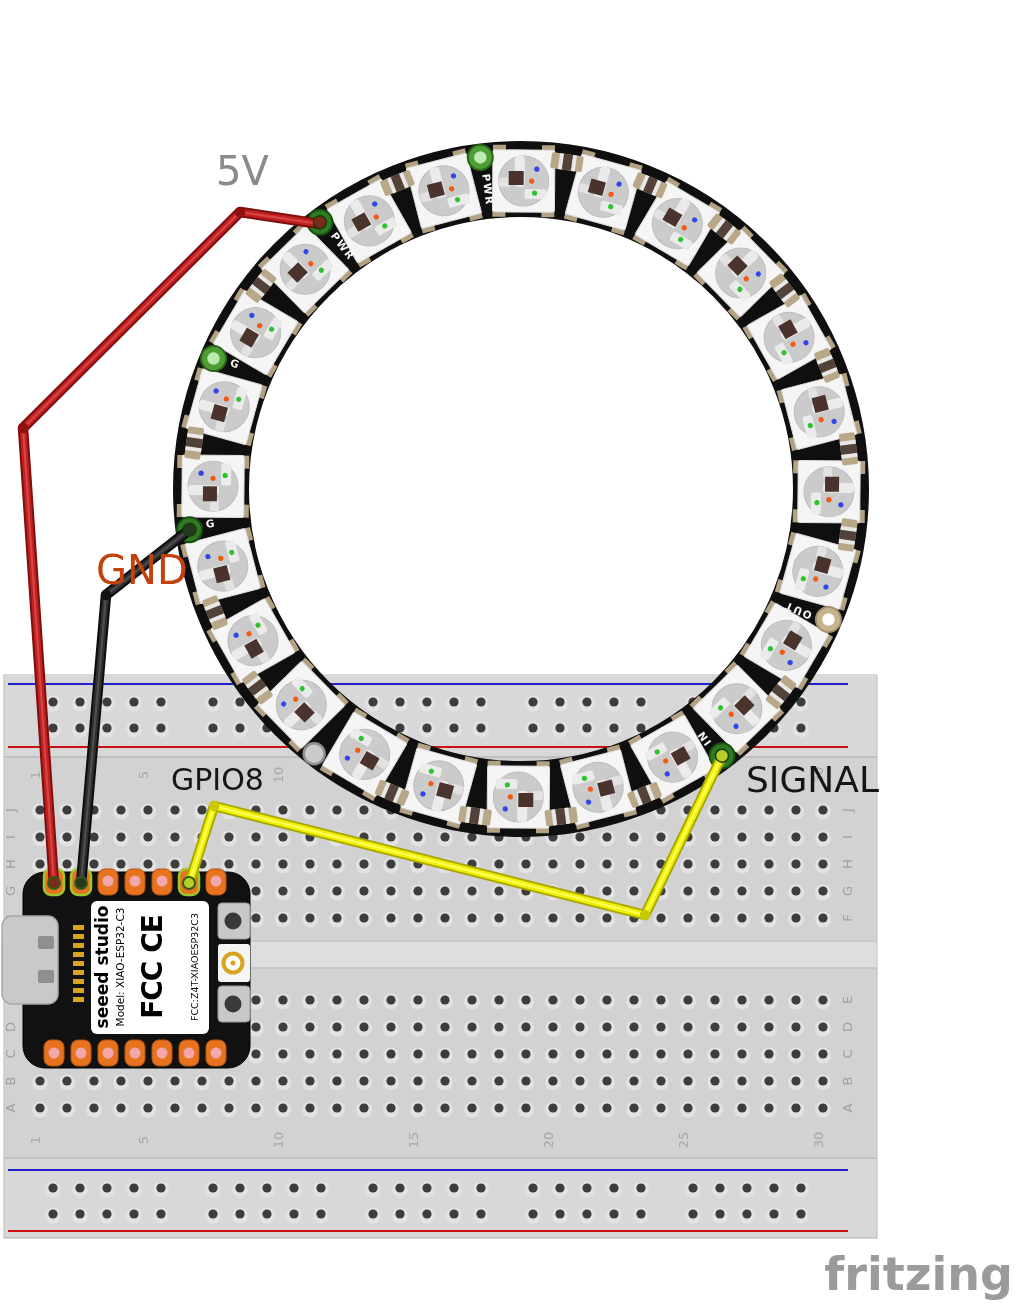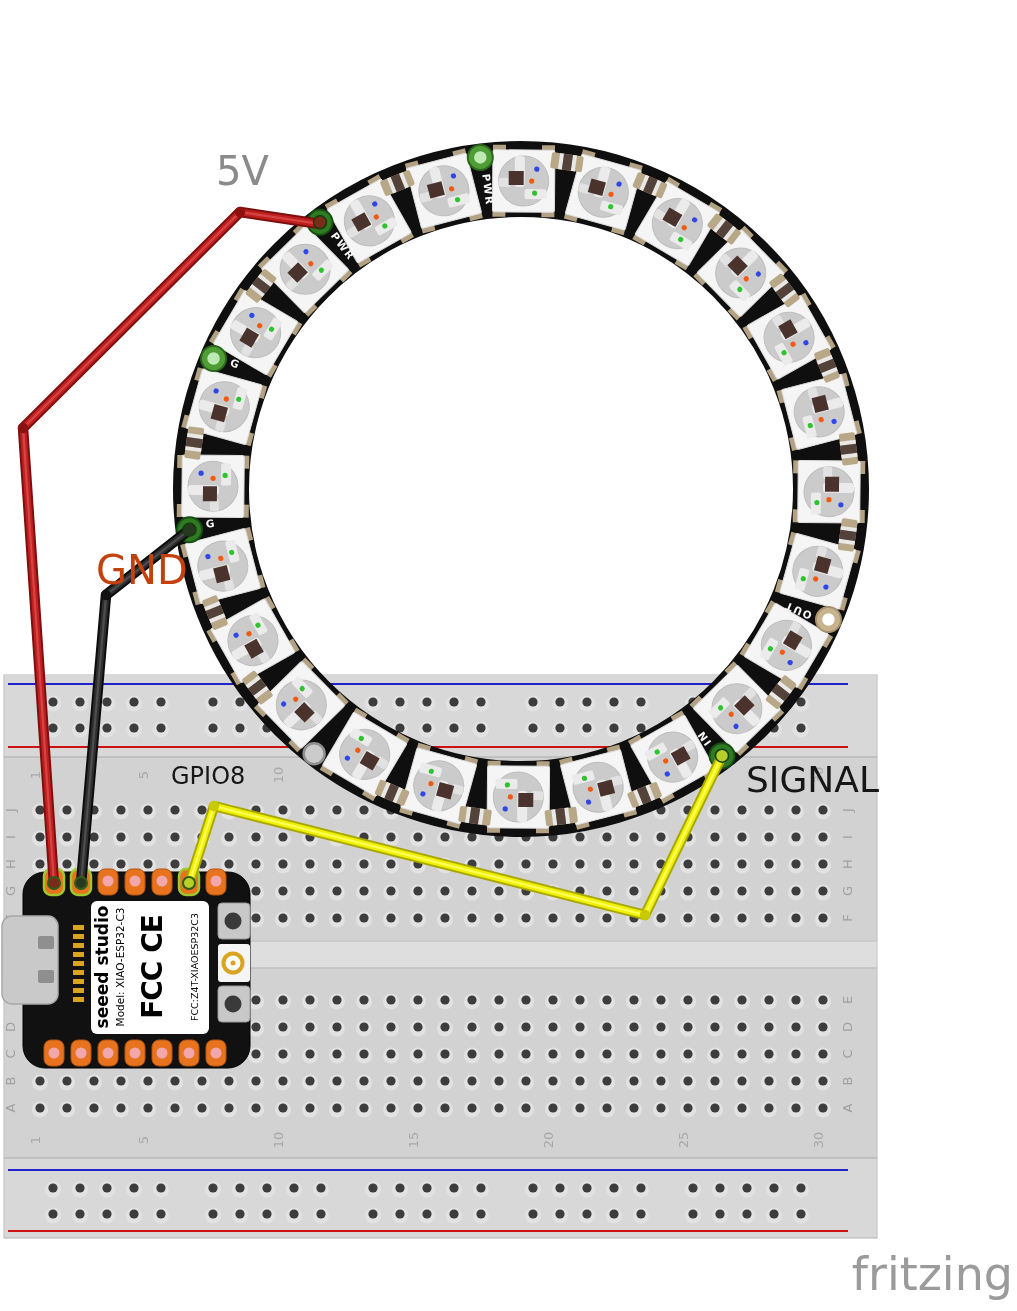--- a/index.html
+++ b/index.html
@@ -2,23 +2,23 @@
 <html><head>
 <meta charset="utf-8">
 <style>
   html,body{margin:0;padding:0;background:#ffffff;}
   body{width:1017px;height:1311px;position:relative;overflow:hidden;
        font-family:"DejaVu Sans",sans-serif;}
   #scene{position:absolute;left:0;top:0;}
   .float-label{position:absolute;white-space:nowrap;line-height:1.05;}
   #label-5v{left:216px;top:150px;font-size:40px;color:#8a8a8a;}
   #label-gnd{left:96px;top:501px;font-size:40px;color:#c2410c;margin-top:48px;}
-  #label-gpio8{left:171px;top:764px;font-size:24px;color:#161616;}
+  #label-gpio8{left:171px;top:764px;font-size:30px;color:#161616;}
   #label-signal{left:746px;top:761px;font-size:36px;color:#161616;}
-  #watermark{right:4px;top:1250px;font-size:46px;font-weight:normal;
+  #watermark{right:4px;top:1250px;font-size:46px;font-weight:bold;
              color:#9b9b9b;letter-spacing:0px;}
 </style>
 </head>
 <body>
 
 <svg id="scene" width="1017" height="1311" xmlns="http://www.w3.org/2000/svg">
   <g id="g-breadboard">
       <rect x="4" y="675" width="873" height="563" fill="#d4d4d4" stroke="#b5b5b5" stroke-width="1"></rect>
       <rect x="4.5" y="675" width="872" height="82" fill="#d8d8d8"></rect>
       <rect x="4.5" y="1158" width="872" height="79" fill="#d8d8d8"></rect>

